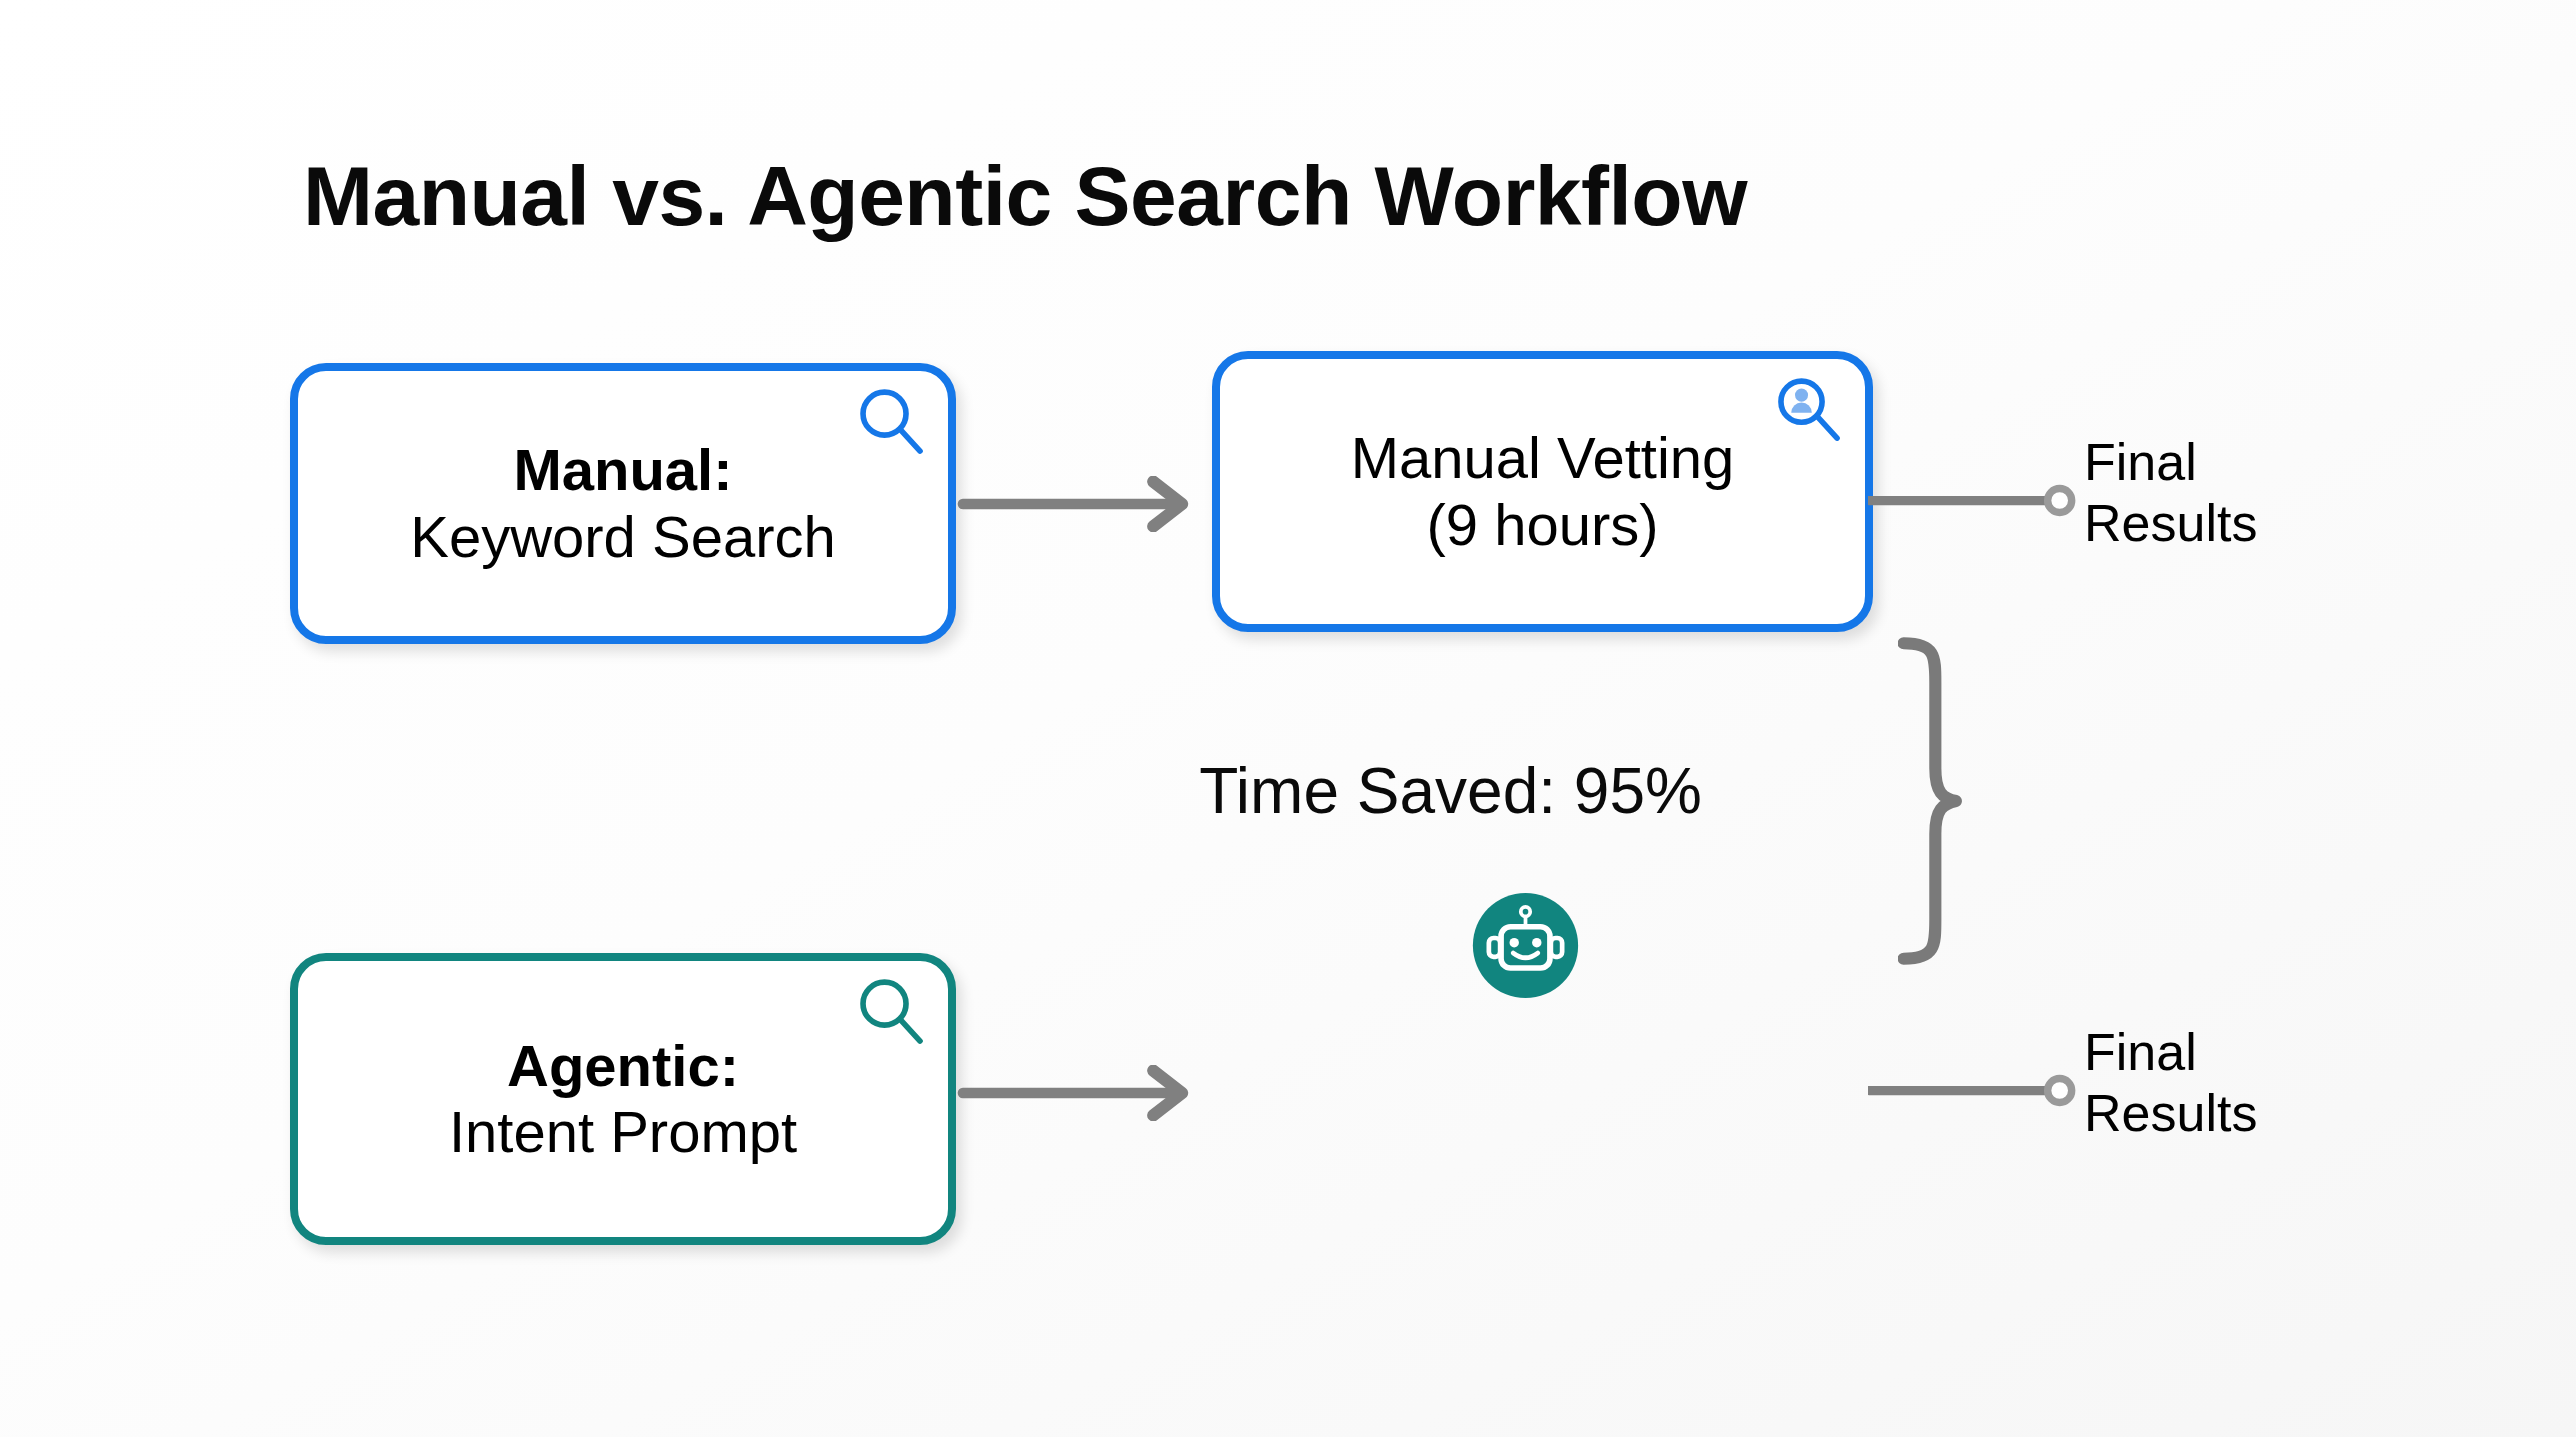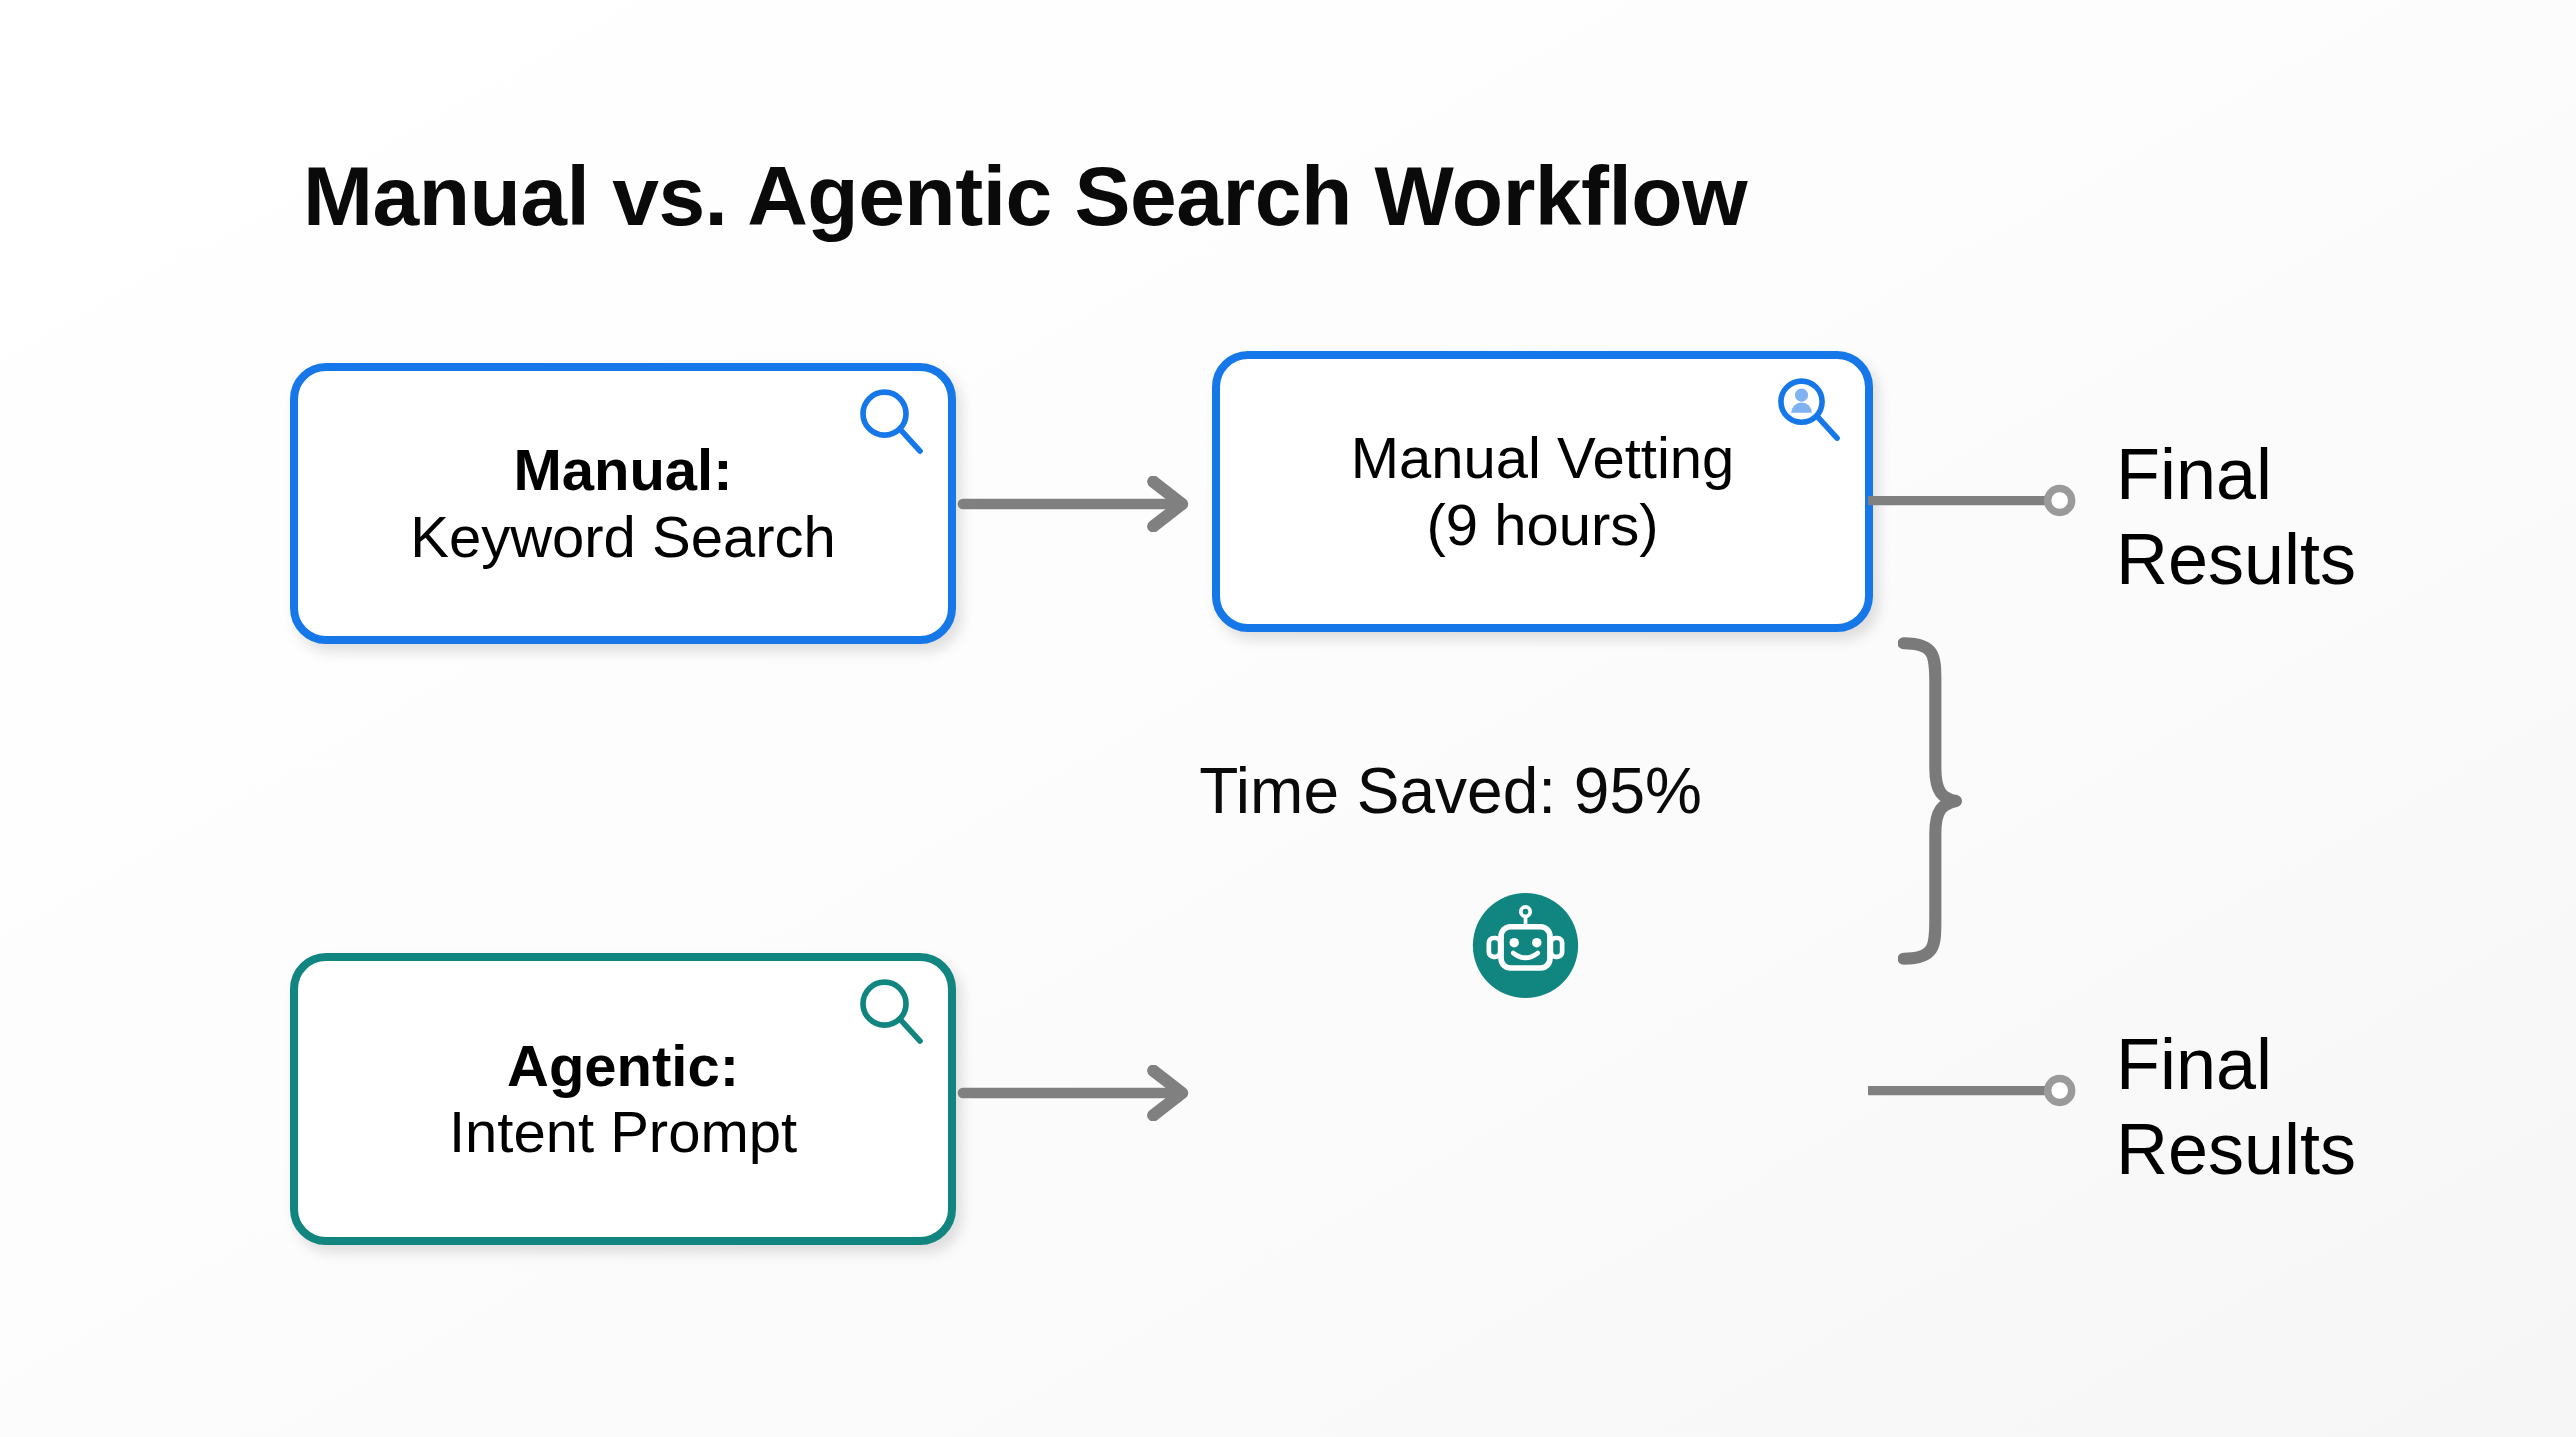--- a/index.html
+++ b/index.html
@@ -95,26 +95,25 @@
   .connector {
     position: absolute;
     height: 37px;
   }
   #connector-top    { left: 1868px; top: 482px;  width: 215px; }
   #connector-bottom { left: 1868px; top: 1072px; width: 215px; }
 
   
   .result-label {
     position: absolute;
-    font-size: 72px;
+    font-size: 52px;
     font-weight: normal;
     color: #000000;
     line-height: 1.18;
     white-space: nowrap;
-    margin-left: 32px;
   }
   #result-top    { left: 2084px; top: 432px; }
   #result-bottom { left: 2084px; top: 1022px; }
 
   
   #brace {
     position: absolute;
     left: 1898px;
     top: 637px;
     width: 84px;

